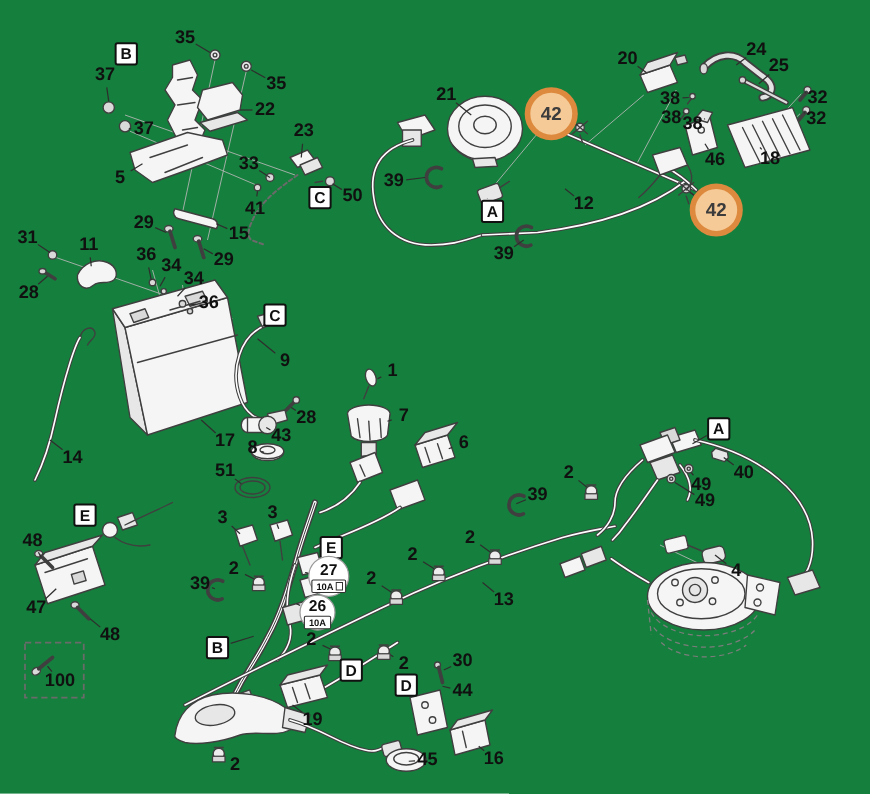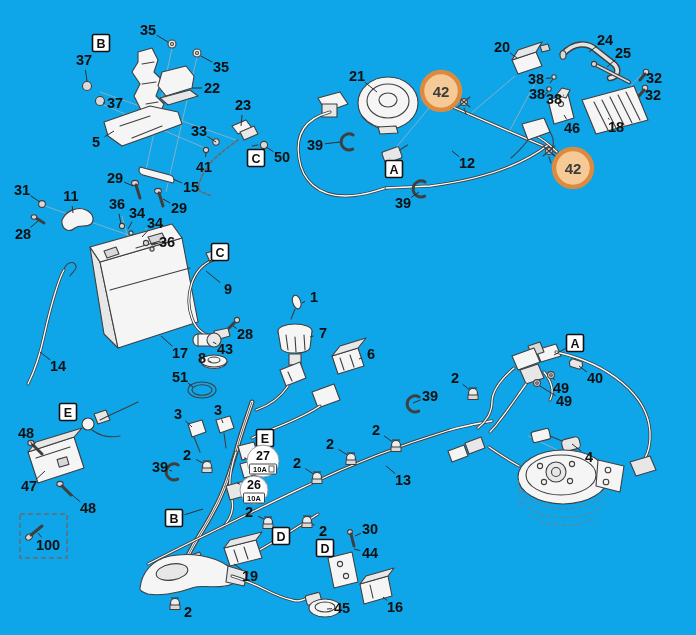--- a/index.html
+++ b/index.html
@@ -1,16 +1,16 @@
 <!DOCTYPE html>
 <html><head>
 <meta charset="utf-8">
 <style>
   html,body{margin:0;padding:0;background:#ffffff;}
-  .stage{position:relative;width:696px;height:635px;background:#0ea5e9;overflow:hidden;
+  .stage{position:relative;width:696px;height:635px;background:#15803d;overflow:hidden;
          font-family:"Liberation Sans",sans-serif;}
   .stage svg{position:absolute;left:0;top:0;}
   
   .p  {stroke:#3f3f3f;stroke-width:1.1;fill:none;stroke-linejoin:round;stroke-linecap:round;}
   .pf {stroke:#3f3f3f;stroke-width:1.1;fill:#f5f5f5;stroke-linejoin:round;}
   .pd {stroke:#3f3f3f;stroke-width:1.1;fill:#e7e7e7;stroke-linejoin:round;}
   .pg {stroke:#3f3f3f;stroke-width:1.1;fill:#d9d9d9;stroke-linejoin:round;}
   .gl {stroke:#b5b5b5;stroke-width:0.7;fill:none;}
   .tube  {stroke:#3f3f3f;stroke-width:3;fill:none;stroke-linecap:round;}
   .tubeI {stroke:#ffffff;stroke-width:1.3;fill:none;stroke-linecap:round;}

